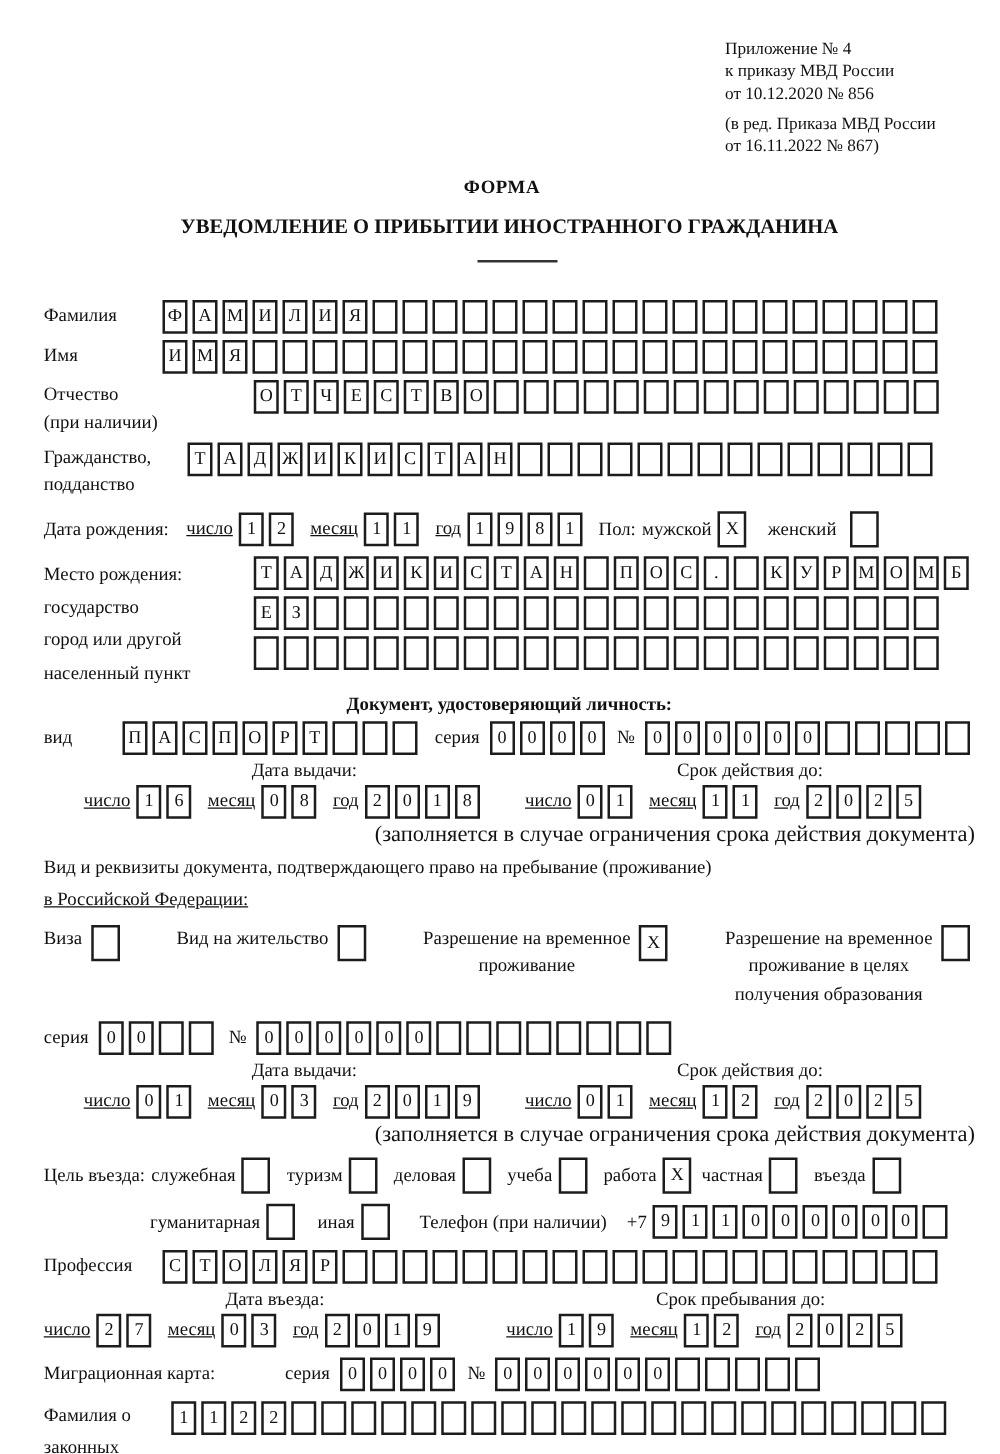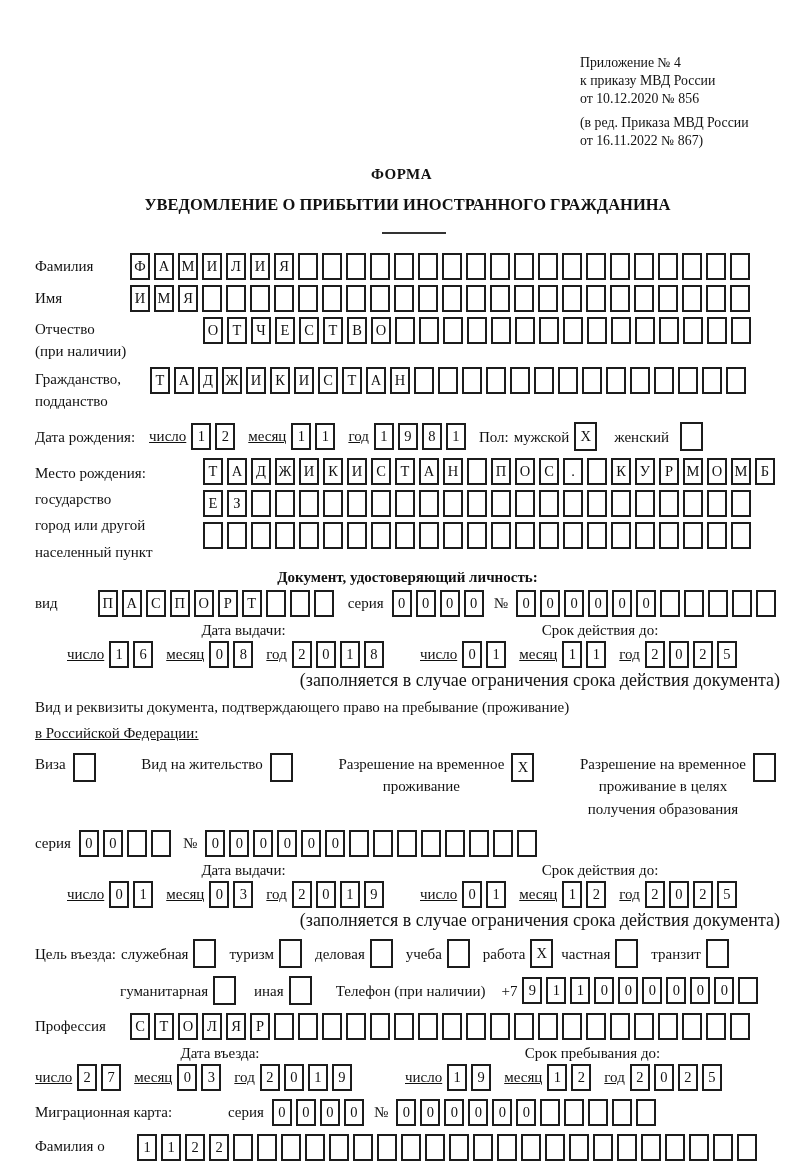--- a/index.html
+++ b/index.html
@@ -4,21 +4,21 @@
 <style>
   html,body{margin:0;padding:0;background:#fff;}
   body{
     width:800px;height:1163px;overflow:hidden;
     font-family:"Liberation Serif","DejaVu Serif",serif;
     color:#111;font-size:15px;
   }
   .page{box-sizing:border-box;width:800px;height:1163px;padding:30px 20px 0 35px;}
 
   
-  .appendix{width:200px;margin-left:auto;font-size:13.8px;line-height:1.32;margin-top:24px;}
+  .appendix{width:200px;margin-left:auto;font-size:13.8px;line-height:1.32;}
   .appendix .gap{height:5px;}
   .forma{text-align:center;font-weight:bold;margin-top:16px;padding-right:12px;letter-spacing:.5px;}
   .title{text-align:center;font-weight:bold;font-size:16.5px;line-height:1.45;margin-top:10px;}
   .blankline{display:inline-block;width:64px;border-bottom:2.5px solid #333;height:14px;margin-left:12px;}
   .sectionhead{font-weight:bold;font-size:15.4px;margin-top:20px;letter-spacing:-0.1px;}
 
   
   .boxes{display:inline-flex;align-items:center;}
   .cell{
     display:inline-flex;justify-content:center;align-items:center;
@@ -74,21 +74,21 @@
   </div>
 
   <div class="forma">ФОРМА</div>
 
   <div class="title">
     <div>УВЕДОМЛЕНИЕ О ПРИБЫТИИ ИНОСТРАННОГО ГРАЖДАНИНА</div>
     <div><span class="blankline"></span></div>
   </div>
 
 
-  <div class="frow vcent" style="margin-top:12px;align-items:center;">
+  <div class="frow vcent" style="margin-top:23px;align-items:center;">
     <span class="flabel w95">Фамилия</span>
     <span class="boxes">
         <span class="cell">Ф</span>
         <span class="cell">А</span>
         <span class="cell">М</span>
         <span class="cell">И</span>
         <span class="cell">Л</span>
         <span class="cell">И</span>
         <span class="cell">Я</span>
         <span class="cell"></span>
@@ -556,21 +556,21 @@
         <span class="cell"></span>
       </span>
     <span class="pl">работа</span>
     <span class="boxes cb pbox" style="margin-right:4px;">
         <span class="cell">X</span>
       </span>
     <span class="pl">частная</span>
     <span class="boxes cb pbox">
         <span class="cell"></span>
       </span>
-    <span class="pl">транзит</span>
+    <span class="pl">въезда</span>
     <span class="boxes cb">
         <span class="cell"></span>
       </span>
   </div>
 
   <div class="frow vcent" style="margin-top:8px;padding-left:85px;">
     <span class="pl">гуманитарная</span>
     <span class="boxes cb pbox" style="margin-right:14px;">
         <span class="cell"></span>
       </span>

